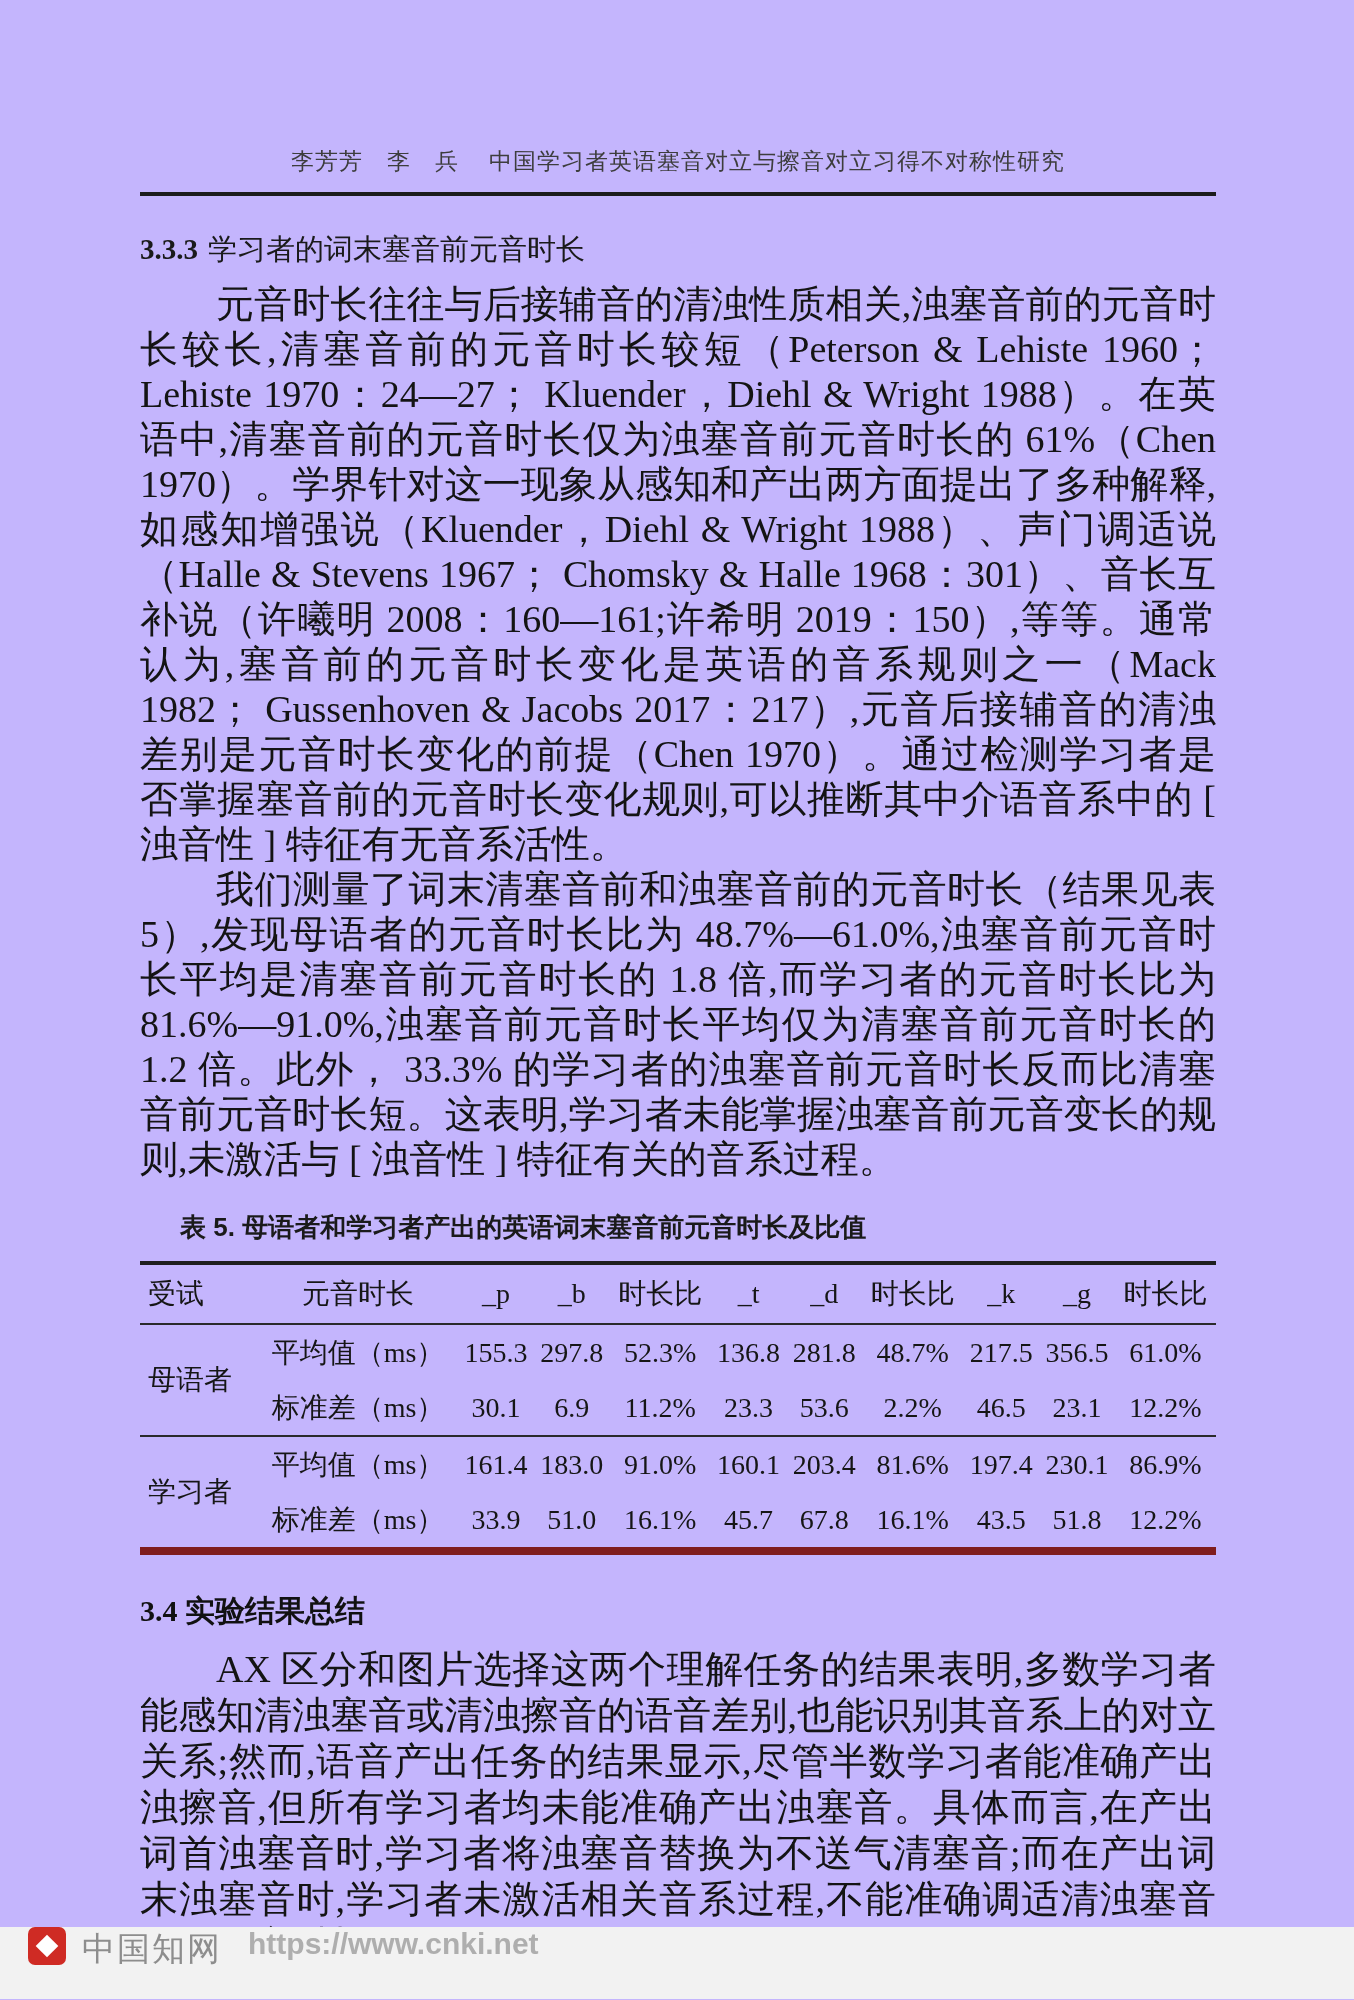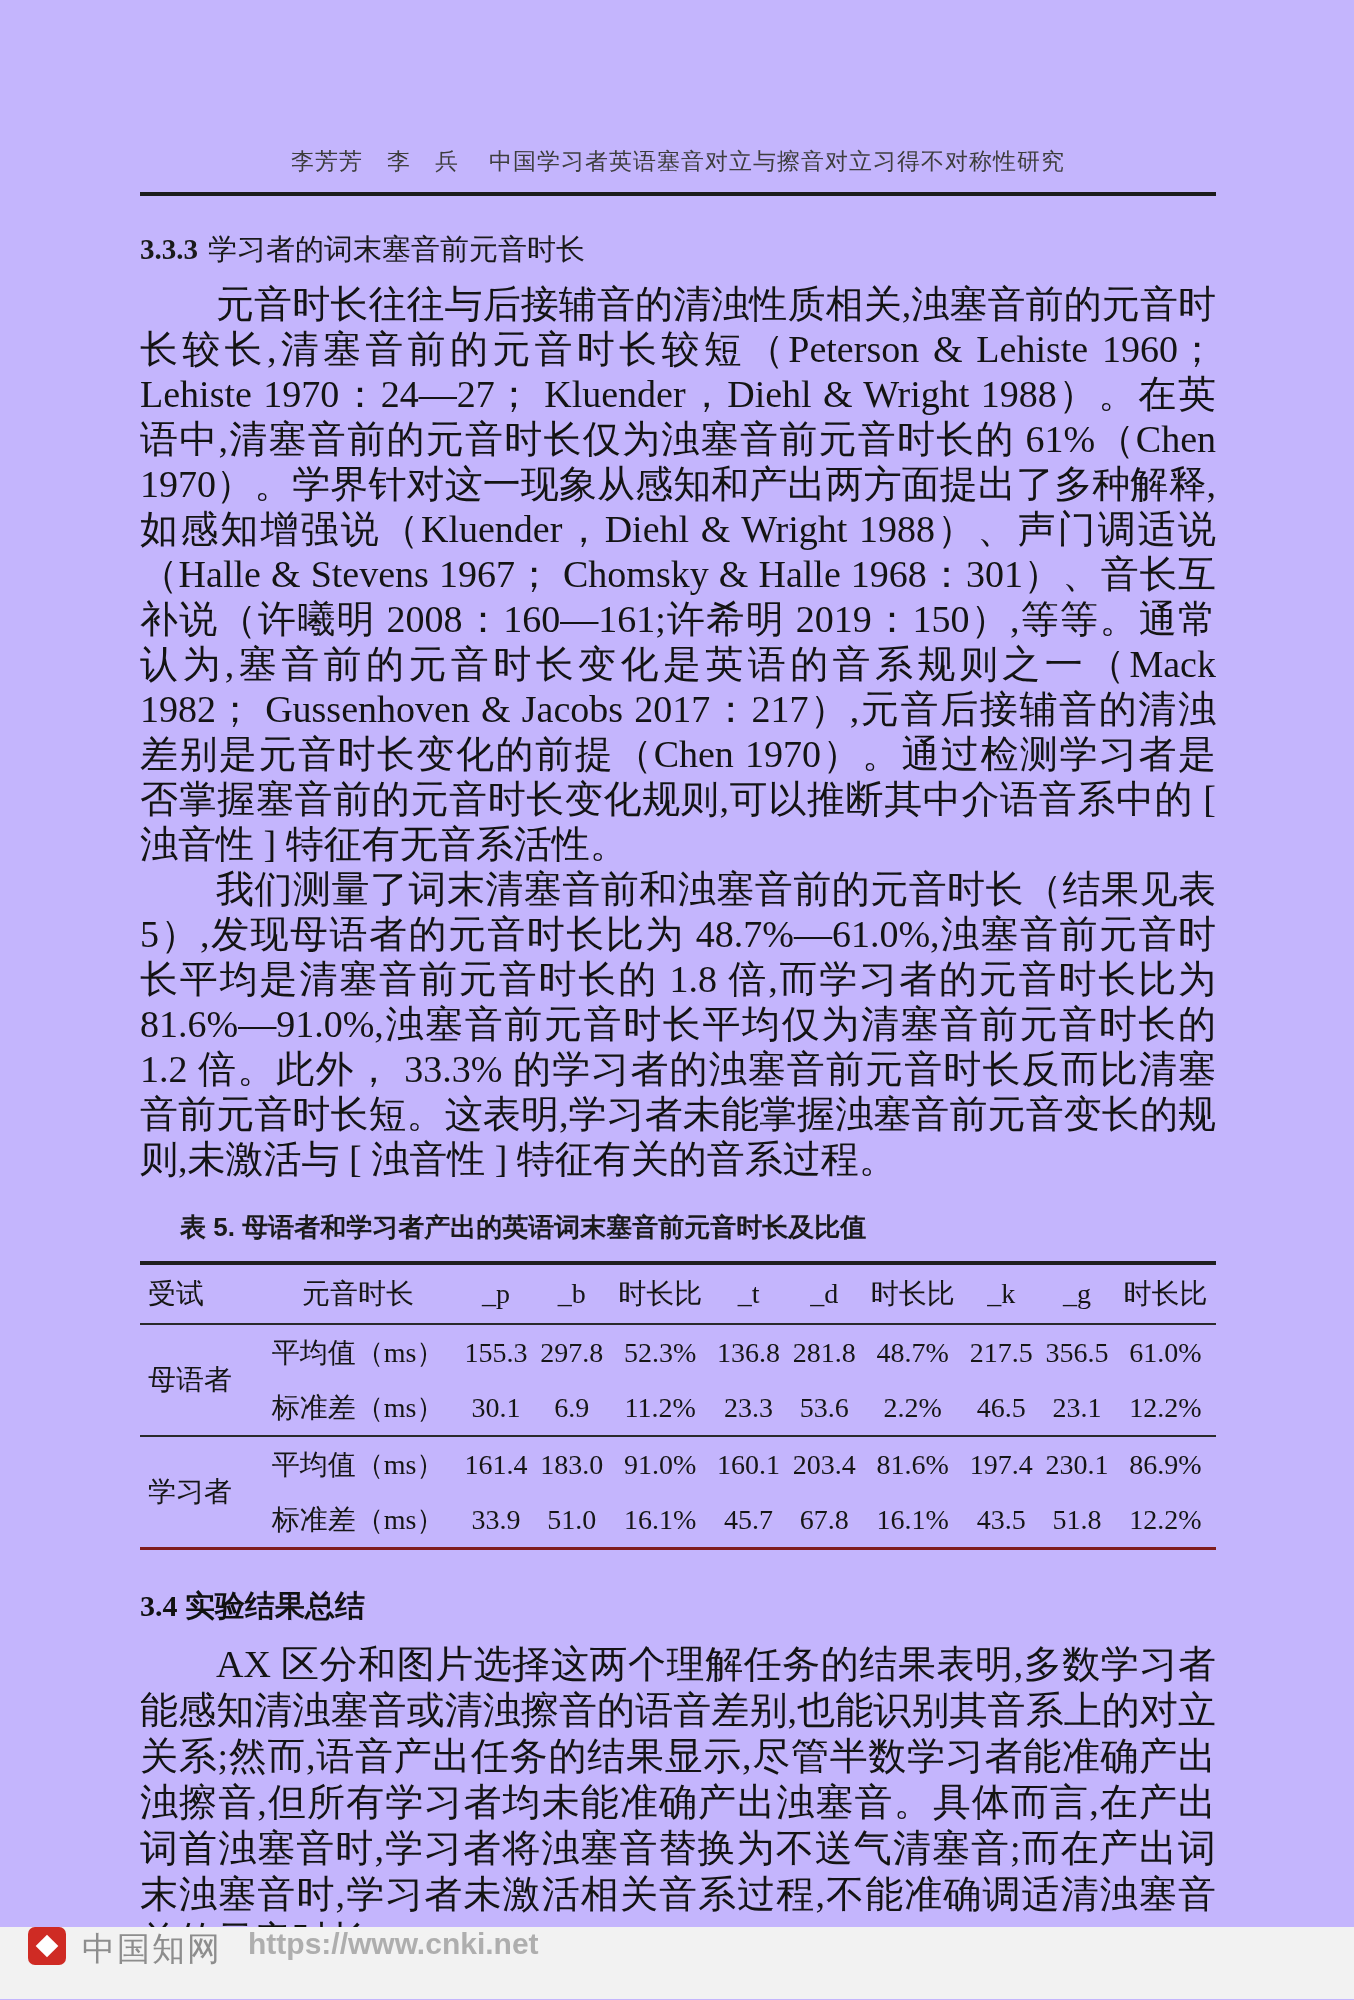--- a/index.html
+++ b/index.html
@@ -23,21 +23,21 @@
     text-indent:2em;color:#141414;
   }
   p.body.first{margin-top:12px;}
   p.body.p34{margin-top:14px;line-height:46px;}
   .tbl-caption{
     margin-top:28px;font-size:26px;font-weight:bold;color:#1a1a1a;
     font-family:"Liberation Sans","DejaVu Sans",sans-serif;padding-left:40px;
   }
   table.t5{
     margin-top:16px;width:100%;border-collapse:collapse;
-    border-top:4px solid #1f1f1f;border-bottom:3px solid #7f1d1d;
+    border-top:4px solid #1f1f1f;border-bottom:8px solid #7f1d1d;
     font-size:28px;color:#161616;
   }
   table.t5 th,table.t5 td{font-weight:normal;text-align:center;padding:0;}
   table.t5 thead th{height:58px;border-bottom:2px solid #2a2a2a;}
   table.t5 tbody td{height:55px;}
   table.t5 tbody tr.group-sep td{border-top:2px solid #2a2a2a;}
   table.t5 .col-subject{width:110px;text-align:left;padding-left:8px;}
   table.t5 .col-label{width:200px;}
   .pagenum{margin-top:50px;text-align:right;font-size:29px;color:#222;}
   .footer{

